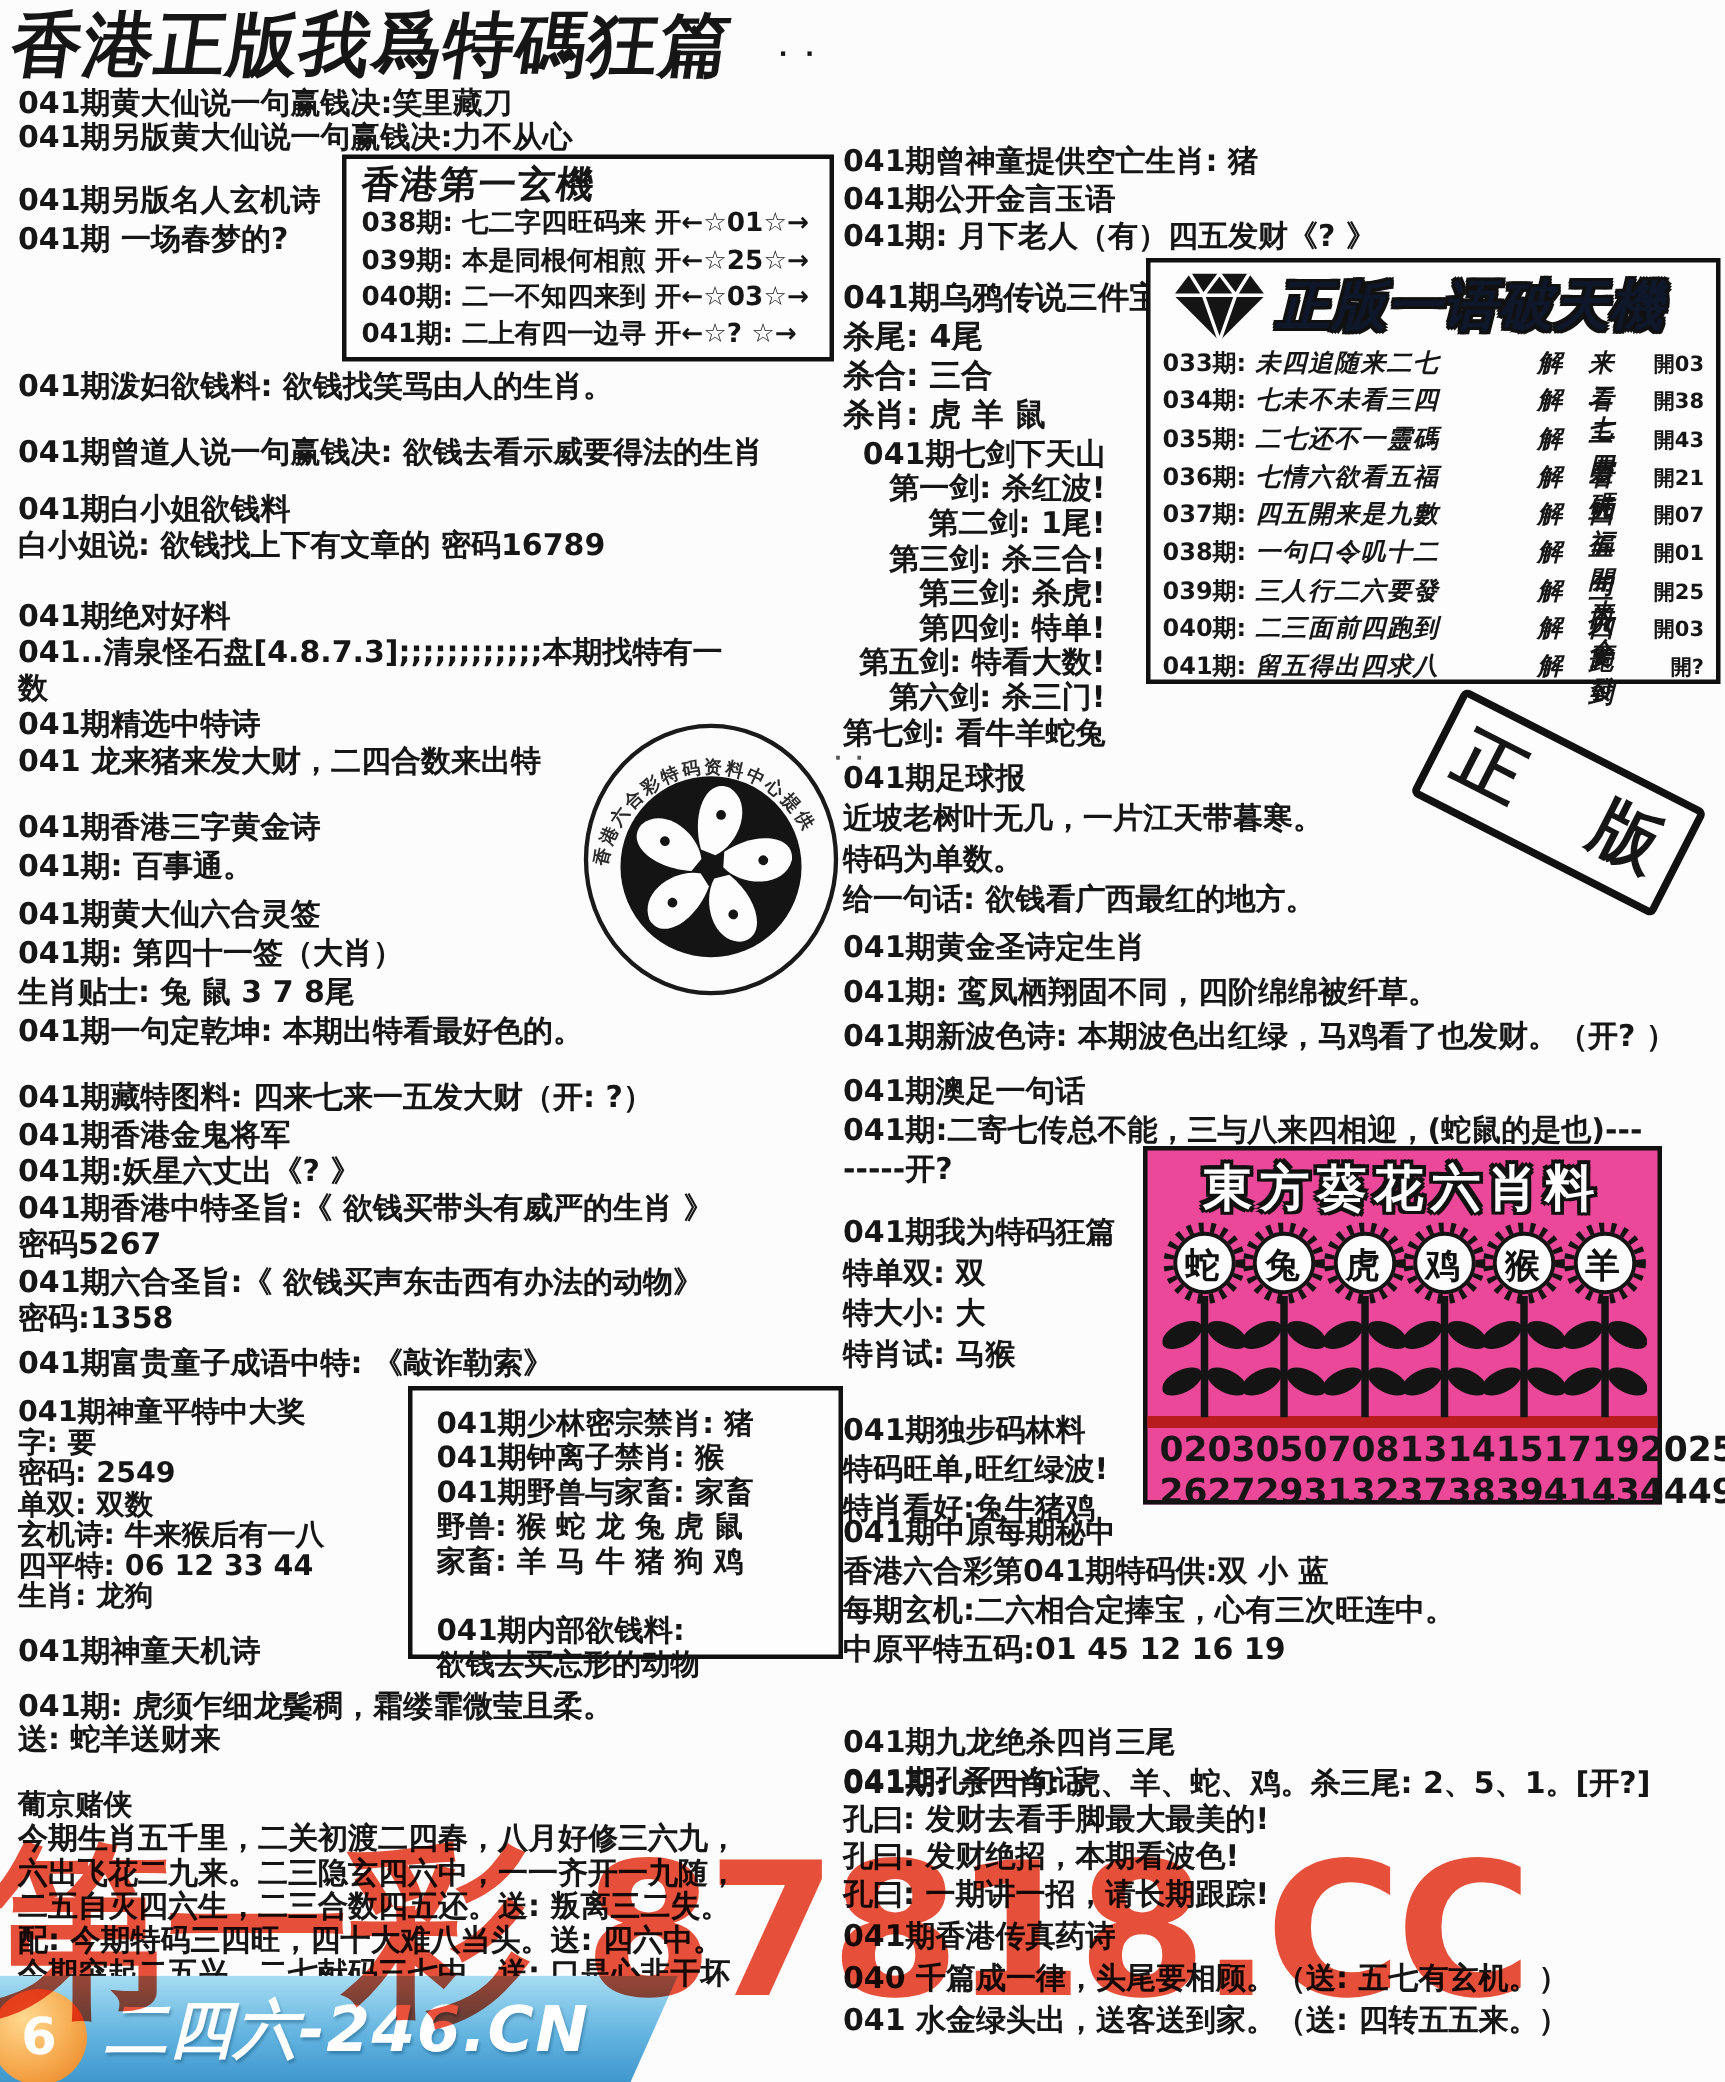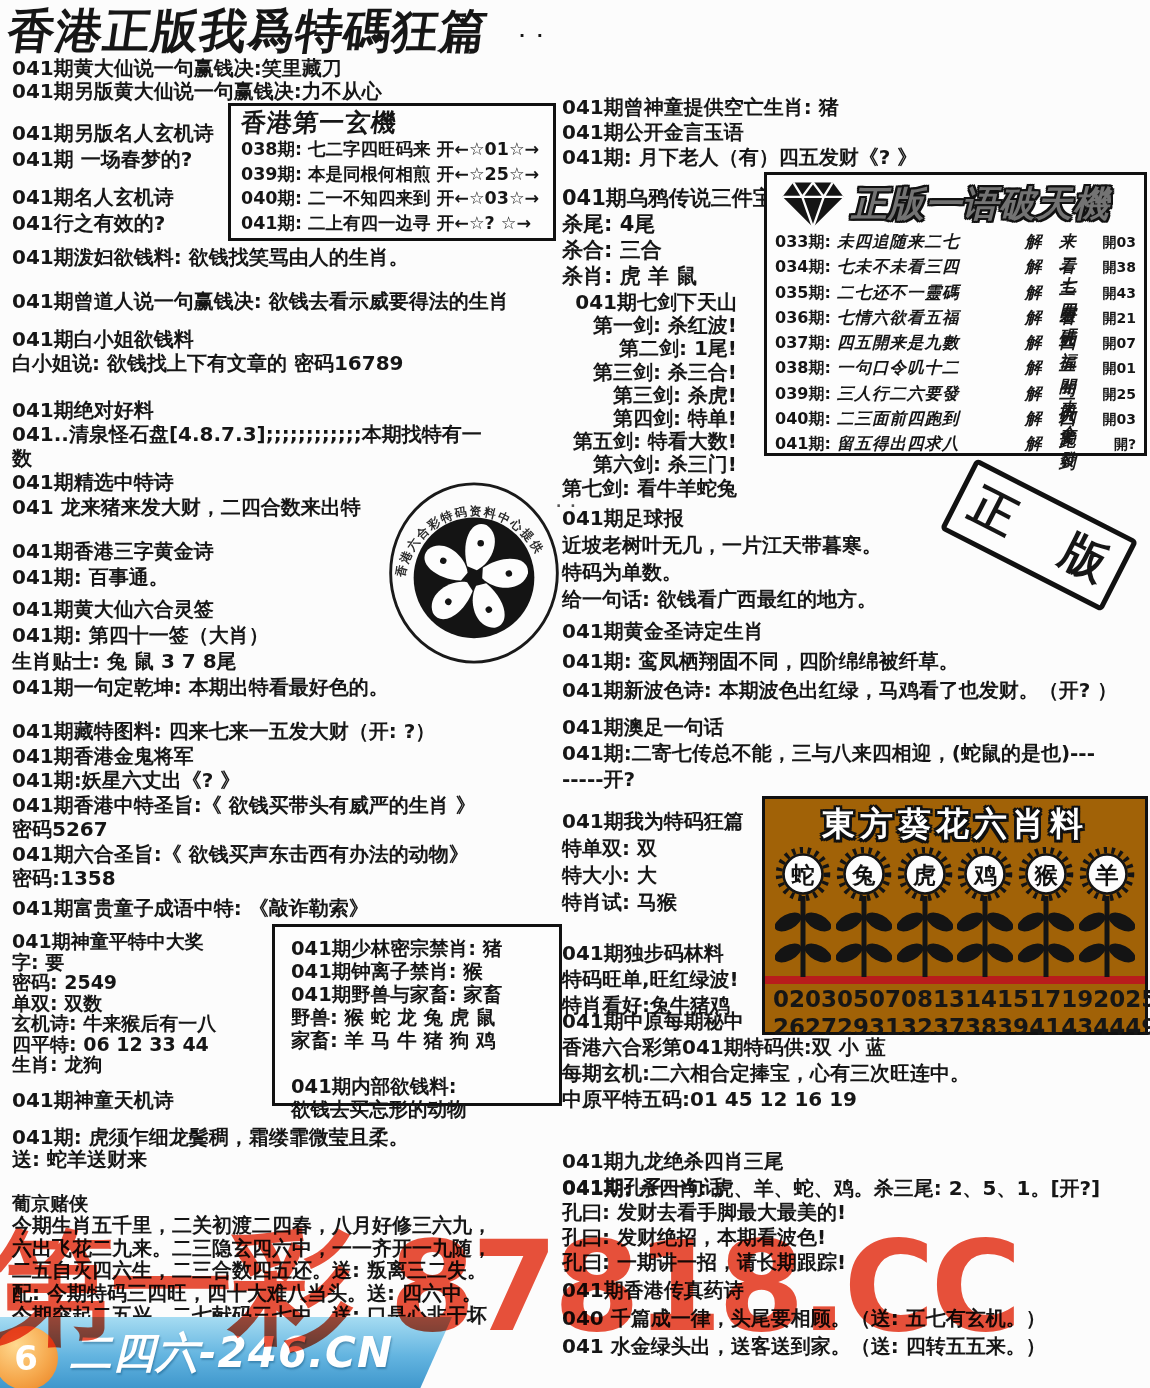--- a/index.html
+++ b/index.html
@@ -29,43 +29,43 @@
   
   .box-shaolin { position:absolute; left:272px; top:924px; width:290px; height:182px;
     border:3px solid #111; background:#fdfdfd; padding:10px 6px 0 16px;
     font-size:19.5px; line-height:23px; white-space:pre-line; }
 
   
   .box-tianji { position:absolute; left:764px; top:172px; width:383px; height:284px;
     border:3.5px solid #111; background:#fdfdfd; padding:4px 8px 0 8px; }
   .tj-head { display:flex; align-items:center; height:50px; }
   .tj-title { font-family:"DejaVu Serif","Liberation Serif",serif; font-style:italic;
-    font-weight:900; font-size:36px; letter-spacing:1px; color:#737373; white-space:nowrap;
+    font-weight:900; font-size:36px; letter-spacing:1px; color:#0f172a; white-space:nowrap;
     text-shadow:-2px -2px 0 #111,2px -2px 0 #111,-2px 2px 0 #111,2px 2px 0 #111,
       -2px 0 0 #111,2px 0 0 #111,0 -2px 0 #111,0 2px 0 #111; }
   .tj-rows { margin-top:2px; }
   .tj-row { display:flex; align-items:baseline; height:25.3px;
     font-family:"DejaVu Serif","Liberation Serif",serif; font-style:italic; font-weight:bold; }
   .tj-period { width:62px; font-size:16px; font-style:normal; font-family:"DejaVu Sans",sans-serif; }
   .tj-phrase { width:188px; font-size:16.5px; letter-spacing:1px; }
   .tj-jie { width:34px; font-size:16.5px; }
   .tj-answer { flex:1; font-size:16.5px; letter-spacing:1px; }
   .tj-badge { width:48px; text-align:right; font-style:normal; }
   .tj-kai { font-family:"DejaVu Serif",serif; font-size:14px; }
   .tj-num { font-family:"DejaVu Sans",sans-serif; font-size:14px; font-weight:900; }
 
   
   .stamp { position:absolute; left:948px; top:495px; width:182px; height:80px;
     border:5px solid #111; border-radius:5px; transform:rotate(27deg);
     display:flex; justify-content:space-between; align-items:center; padding:0 12px;
     font-size:46px; font-weight:900; background:rgba(253,253,253,.6); }
 
   
-  .box-sun { position:absolute; left:762px; top:796px; width:386px; height:239px;
-    border:3.5px solid #111; background:#a16207; }
+  .box-sun { position:absolute; left:762px; top:764px; width:346px; height:239px;
+    border:3.5px solid #111; background:#ec4899; }
   .sun-title { text-align:center; margin-top:4px; font-size:33px; line-height:42px;
     font-weight:900; letter-spacing:5px; color:#fff; white-space:nowrap;
     text-shadow:-2.5px -2.5px 0 #111,2.5px -2.5px 0 #111,-2.5px 2.5px 0 #111,2.5px 2.5px 0 #111,
       -2.5px 0 0 #111,2.5px 0 0 #111,0 -2.5px 0 #111,0 2.5px 0 #111; }
   .sun-flowers { display:flex; justify-content:space-between; padding:2px 10px 0 10px; height:131px; }
   .flower { position:relative; width:56px; height:130px; }
   .flower svg { position:absolute; left:0; top:0; }
   .z-char { position:absolute; top:13px; left:0; right:0; text-align:center;
     font-size:23px; font-weight:900; color:#111; }
   .sun-nums { border-top:8px solid #b91c1c; padding:1px 8px 0 8px; }
@@ -95,22 +95,20 @@
 
 <div class="page">
 
   <div class="masthead">香港正版我爲特碼狂篇</div>
   <div class="title-dots">· ·</div>
 
   <div class="blk" style="left:12px;top:57px;">041期黄大仙说一句赢钱决:笑里藏刀</div>
   <div class="blk" style="left:12px;top:80px;">041期另版黄大仙说一句赢钱决:力不从心</div>
   <div class="blk" style="left:12px;top:120px;line-height:26px;">041期另版名人玄机诗
 041期 一场春梦的?</div>
-  <div class="blk" style="left:12px;top:184px;line-height:26px;">041期名人玄机诗
-041行之有效的?</div>
   <div class="blk" style="left:12px;top:246px;">041期泼妇欲钱料: 欲钱找笑骂由人的生肖。</div>
   <div class="blk" style="left:12px;top:290px;">041期曾道人说一句赢钱决: 欲钱去看示威要得法的生肖</div>
   <div class="blk" style="left:12px;top:327px;line-height:24px;">041期白小姐欲钱料
 白小姐说: 欲钱找上下有文章的 密码16789</div>
   <div class="blk" style="left:12px;top:398px;line-height:24px;">041期绝对好料
 041..清泉怪石盘[4.8.7.3];;;;;;;;;;;;本期找特有一
 数</div>
   <div class="blk" style="left:12px;top:470px;line-height:25px;">041期精选中特诗
 041 龙来猪来发大财，二四合数来出特</div>
   <div class="blk" style="left:12px;top:538px;line-height:26px;">041期香港三字黄金诗

